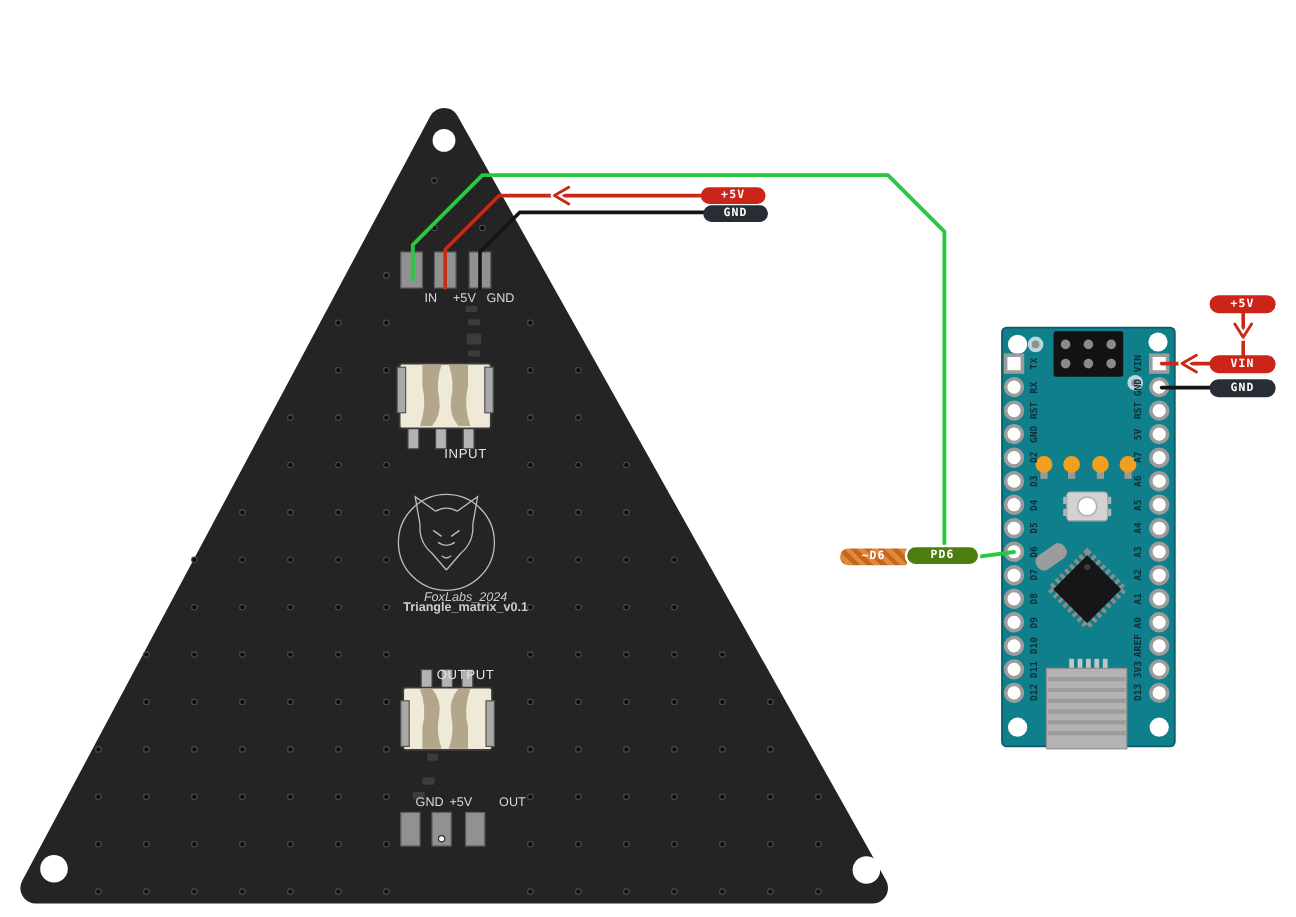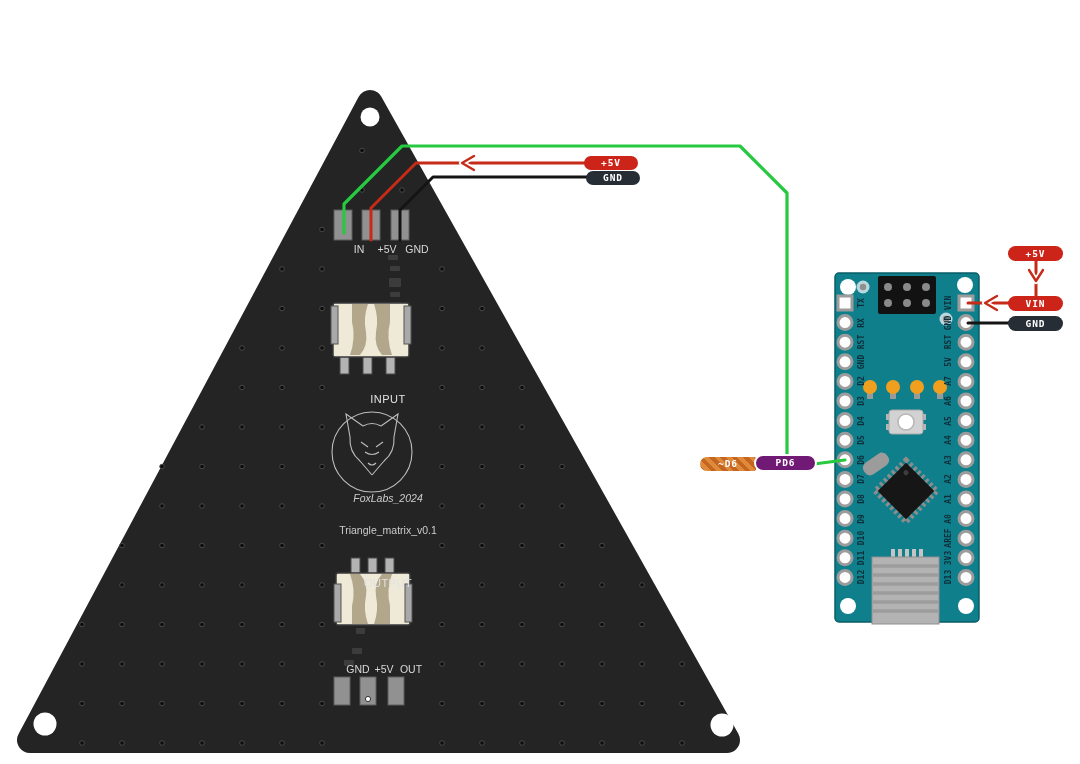--- a/index.html
+++ b/index.html
@@ -2,21 +2,21 @@
 <html><head>
 <meta charset="utf-8">
 <style>
   html,body{margin:0;padding:0;}
   body{width:1080px;height:764px;position:relative;background:#ffffff;overflow:hidden;
        font-family:"Liberation Sans",sans-serif;}
   #stage{position:absolute;inset:0;}
   svg{position:absolute;left:0;top:0;}
   .lbl{position:absolute;transform:translateX(-50%);white-space:nowrap;
        color:#d8d8d8;font:10.5px "Liberation Sans",sans-serif;z-index:4;padding-left:32px;}
-  .lbl.big{font-size:11px;color:#e2e2e2;letter-spacing:.5px;margin-top:20px;}
+  .lbl.big{font-size:11px;color:#e2e2e2;letter-spacing:.5px;}
   .lbl.sk{color:#cccccc;font-size:10.5px;}
   .pill{position:absolute;z-index:6;color:#fff;text-align:center;
         font:bold 9.5px "DejaVu Sans Mono",monospace;letter-spacing:1px;border-radius:9px;}
   .pinlbl{position:absolute;z-index:5;width:44px;height:10px;line-height:10px;
         text-align:center;font:bold 8px "DejaVu Sans Mono",monospace;color:#0e2f3a;
         transform:rotate(-90deg);}
 </style>
 </head>
 <body>
 
@@ -346,35 +346,35 @@
     </g>
   </g>
 </svg>
 
 <div class="lbl" style="left:343px;top:243px;">IN</div>
 <div class="lbl" style="left:371px;top:243px;">+5V</div>
 <div class="lbl" style="left:401px;top:243px;">GND</div>
 <div class="lbl big" style="left:372px;top:373px;">INPUT</div>
 <div class="lbl big" style="left:372px;top:557px;">OUTPUT</div>
 <div class="lbl sk" style="left:372px;top:492px;font-style:italic;">FoxLabs_2024</div>
-<div class="lbl sk" style="left:372px;top:524px;">Triangle_matrix_v0.1</div>
+<div class="lbl sk" style="left:372px;top:500px;font-weight:bold;">Triangle_matrix_v0.1</div>
 <div class="lbl" style="left:342px;top:663px;">GND</div>
 <div class="lbl" style="left:368px;top:663px;">+5V</div>
-<div class="lbl" style="left:395px;top:663px;">OUT</div>
+<div class="lbl" style="left:411px;top:663px;">OUT</div>
 
 <div class="pill" style="left:584px;top:156px;width:54px;height:14px;line-height:14px;background:#cc2418;">+5V</div>
 <div class="pill" style="left:586px;top:171px;width:54px;height:14px;line-height:14px;background:#262d35;">GND</div>
 
 <div class="pill" style="left:1008px;top:246px;width:55px;height:15px;line-height:15px;background:#cc2418;">+5V</div>
 <div class="pill" style="left:1008px;top:296px;width:55px;height:15px;line-height:15px;background:#cc2418;">VIN</div>
 <div class="pill" style="left:1008px;top:316px;width:55px;height:15px;line-height:15px;background:#262d35;">GND</div>
 
 <div class="pill" style="left:700px;top:457px;width:56px;height:14px;line-height:14px;border-radius:8px 2px 2px 8px;
      background:repeating-linear-gradient(45deg,#c4661f 0 4px,#de8a3a 4px 8px);">~D6</div>
-<div class="pill" style="left:754px;top:454px;width:59px;height:14px;line-height:14px;background:#701a75;border:2px solid #ffffff;">PD6</div>
+<div class="pill" style="left:754px;top:454px;width:59px;height:14px;line-height:14px;background:#4d7c0f;border:2px solid #ffffff;">PD6</div>
 
 <div id="pin-labels">
       <div class="pinlbl" style="left: 840px; top: 298px;">TX</div>
       <div class="pinlbl" style="left: 840px; top: 317.6px;">RX</div>
       <div class="pinlbl" style="left: 840px; top: 337.2px;">RST</div>
       <div class="pinlbl" style="left: 840px; top: 356.8px;">GND</div>
       <div class="pinlbl" style="left: 840px; top: 376.4px;">D2</div>
       <div class="pinlbl" style="left: 840px; top: 396px;">D3</div>
       <div class="pinlbl" style="left: 840px; top: 415.6px;">D4</div>
       <div class="pinlbl" style="left: 840px; top: 435.2px;">D5</div>

